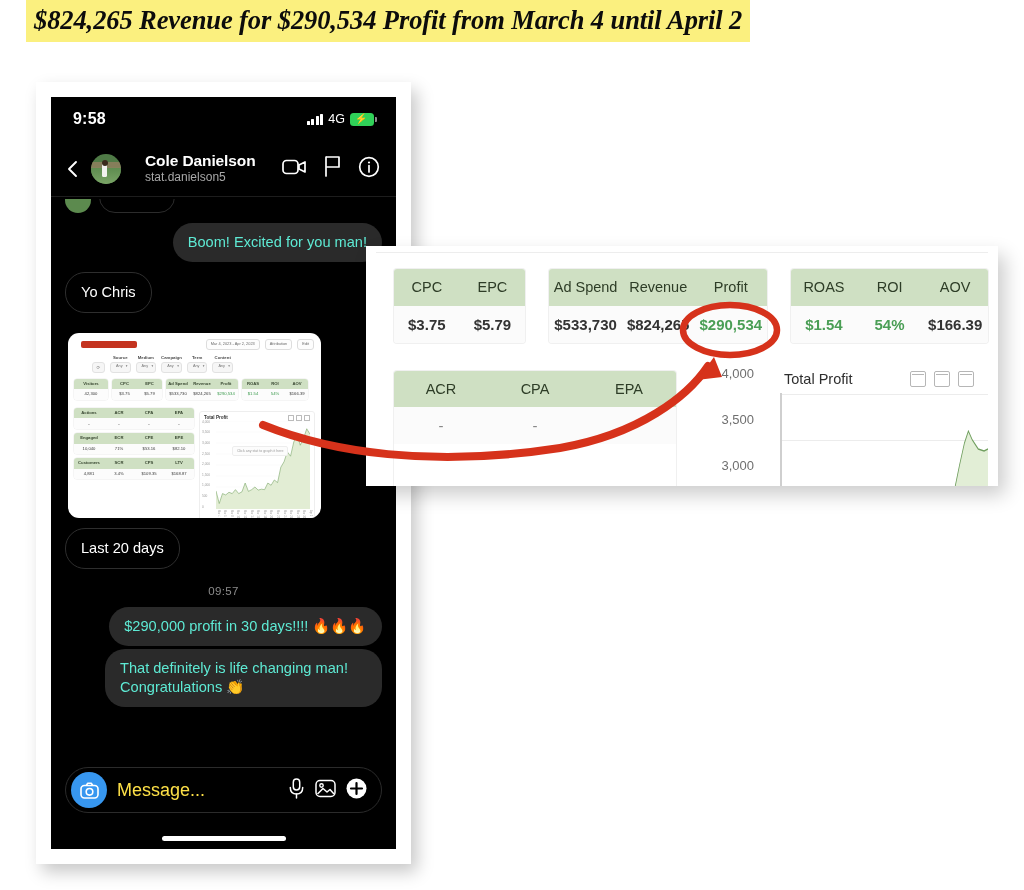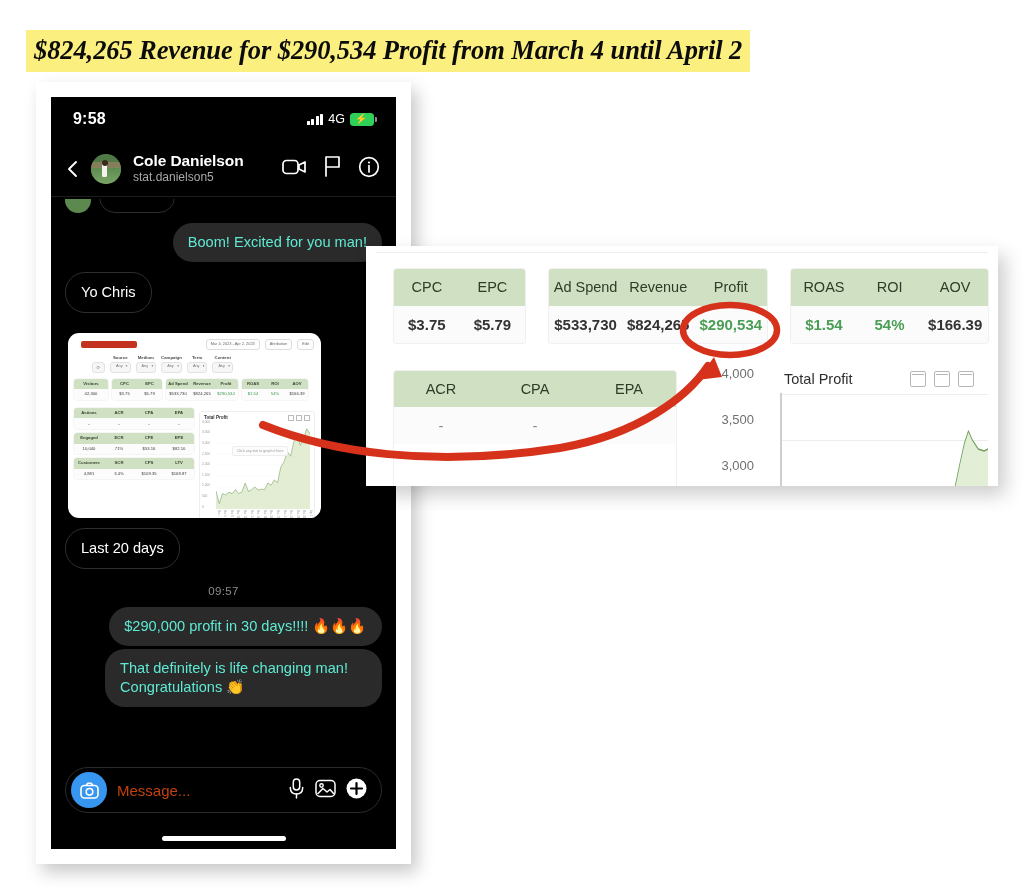--- a/index.html
+++ b/index.html
@@ -16,21 +16,21 @@
     -webkit-font-smoothing: antialiased;
   }
 
   
   .headline-wrap {
     position: absolute;
     left: 0; top: 0;
     width: 1024px;
     height: 72px;
     display: flex;
-    align-items: flex-end;
+    align-items: flex-start;
   }
   .headline {
     display: inline-block;
     margin-left: 26px;
     background: #fbf07f;
     color: #0c0c0c;
     font-family: "Liberation Serif", serif;
     font-style: italic;
     font-weight: bold;
     font-size: 26.5px;
@@ -166,21 +166,21 @@
     background: #f2f2ef;
     border-radius: 1.5px;
   }
   .avatar .player-head {
     position: absolute; left: 46%; top: 22%;
     width: 6px; height: 6px; margin-left: -3px;
     background: #3a2a1c;
     border-radius: 50%;
   }
   .header-names {
-    margin-left: 12px;
+    margin-left: 24px;
     flex: 1 1 auto;
     min-width: 0;
     line-height: 1.15;
   }
   .header-name {
     font-size: 15.5px;
     font-weight: bold;
     letter-spacing: -0.1px;
   }
   .header-handle {
@@ -457,22 +457,22 @@
   }
   .cam-btn {
     width: 36px; height: 36px;
     border-radius: 50%;
     background: #3797f0;
     flex: 0 0 auto;
     display: flex; align-items: center; justify-content: center;
   }
   .msg-placeholder {
     flex: 1 1 auto;
-    color: #c2410c;
-    font-size: 15px;
+    color: #fde047;
+    font-size: 18px;
   }
   .home-indicator {
     position: absolute;
     left: 50%;
     bottom: 8px;
     transform: translateX(-50%);
     width: 124px;
     height: 5px;
     border-radius: 3px;
     background: #ffffff;

